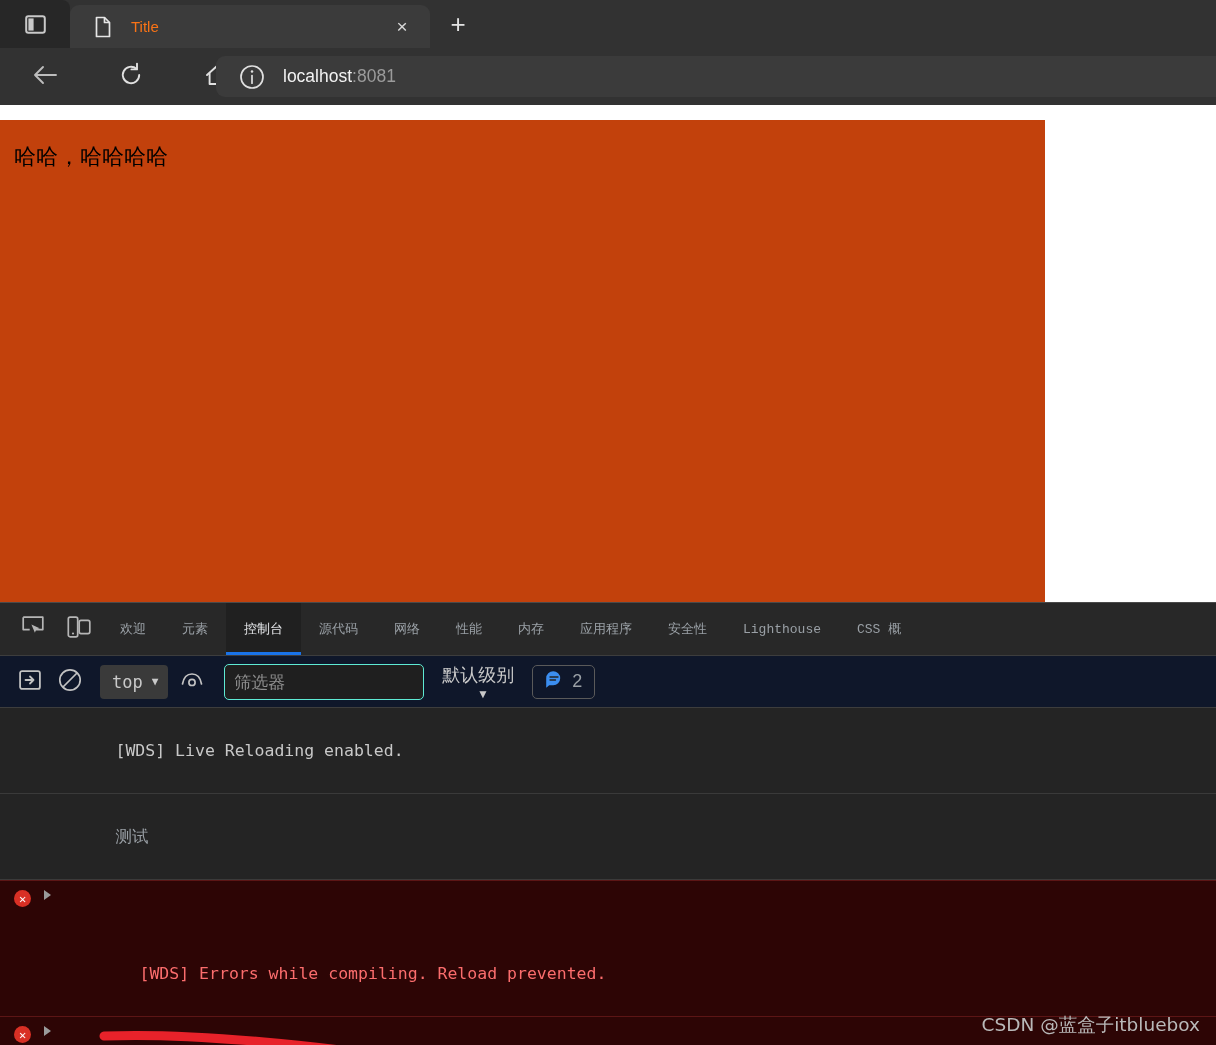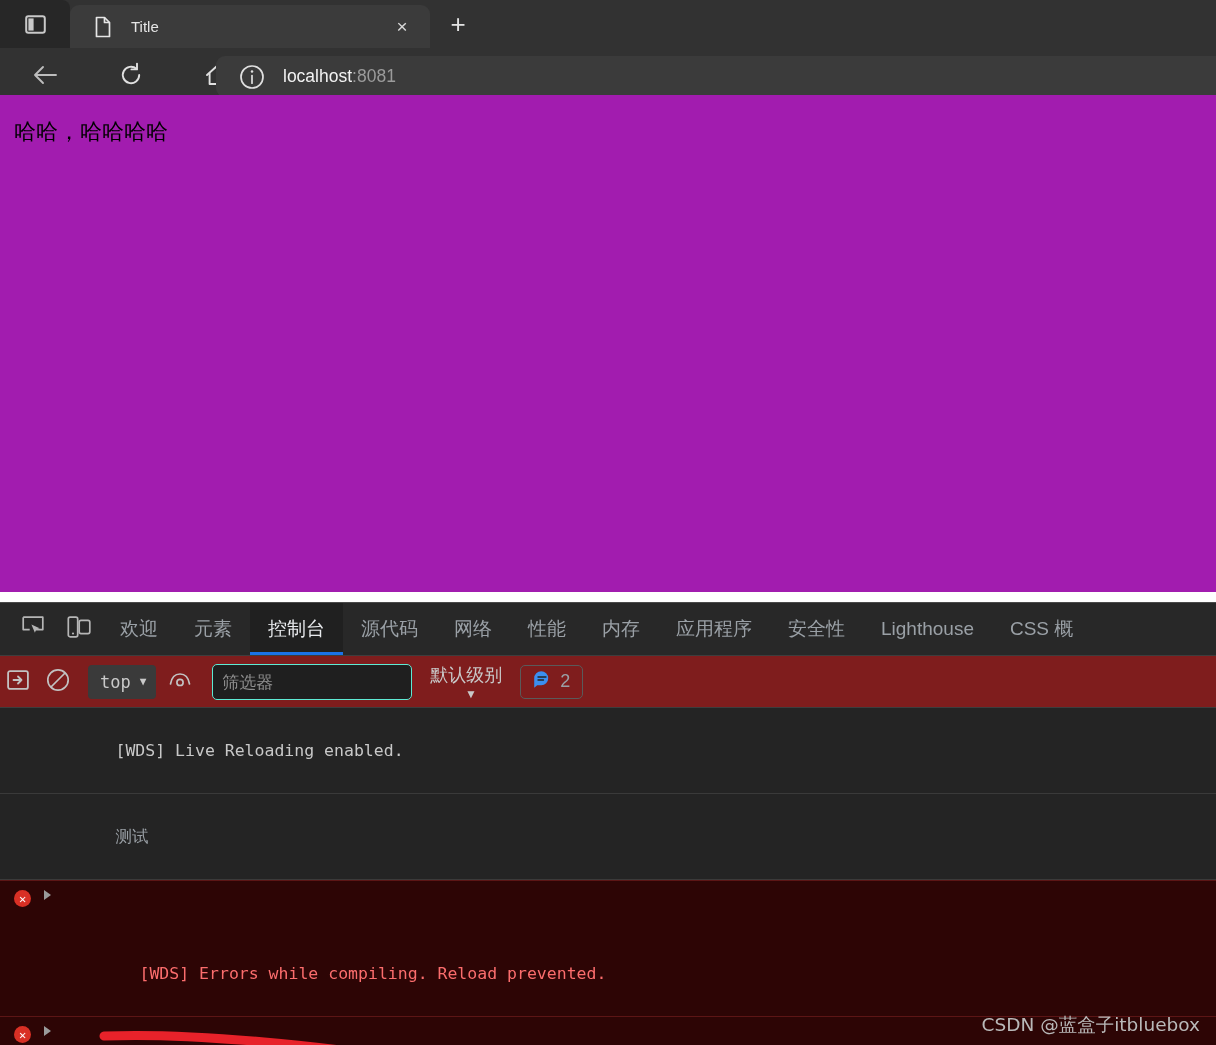--- a/index.html
+++ b/index.html
@@ -24,21 +24,21 @@
   }
   .sidebar-toggle svg { display: block; }
   .tab {
     width: 360px; height: 43px; background: #3b3b3b;
     border-top-left-radius: 9px; border-top-right-radius: 9px;
     display: flex; align-items: center; padding: 0 14px 0 22px;
     position: relative;
   }
   .tab-favicon { width: 22px; height: 22px; flex: 0 0 22px; margin-right: 17px; }
   .tab-title {
-    flex: 1 1 auto; color: #e5e5e5; font-size: 15px;
+    flex: 1 1 auto; color: #f97316; font-size: 15px;
     white-space: nowrap; overflow: hidden; text-overflow: ellipsis;
   }
   .tab-close {
     width: 28px; height: 28px; flex: 0 0 28px;
     display: flex; align-items: center; justify-content: center;
     color: #d8d8d8; font-size: 19px; line-height: 1;
   }
   .newtab {
     width: 44px; height: 44px; margin-left: 6px; margin-bottom: 2px;
     display: flex; align-items: center; justify-content: center;
@@ -60,22 +60,22 @@
     width: 1000px; height: 41px;
     background: #3b3b3b; border-radius: 9px 0 0 9px;
     display: flex; align-items: center; padding-left: 23px;
   }
   .omni-info { width: 26px; height: 26px; flex: 0 0 26px; margin-right: 18px; }
   .omni-url { font-size: 17.5px; color: #9b9b9b; white-space: nowrap; }
   .omni-url .host { color: #f2f2f2; }
 
   
   .viewport {
-    position: absolute; left: 0; top: 95px; width: 1216px; height: 497px;
-    background: #a21caf; overflow: hidden;
+    position: absolute; left: 0; top: 120px; width: 1045px; height: 497px;
+    background: #c2410c; overflow: hidden;
   }
   .page-text {
     margin: 22px 0 0 14px;
     font-size: 22px; color: #000000;
     font-family: "DejaVu Sans", "Liberation Sans", sans-serif;
   }
 
   
   .devtools {
     position: absolute; left: 0; top: 602px; width: 1216px; height: 443px;
@@ -87,36 +87,36 @@
     background: #282828; border-bottom: 1px solid #3d3d3d;
     overflow: hidden;
   }
   .dt-icon-btn {
     width: 46px; flex: 0 0 46px; display: flex;
     align-items: center; justify-content: center;
   }
   .dt-icon-btn:first-child { margin-left: 10px; }
   .dt-tab {
     padding: 0 18px; display: flex; align-items: center; justify-content: center;
-    color: #9aa0a6; font-size: 19px; white-space: nowrap;
-    font-family: Liberation Sans, sans-serif;
+    color: #9aa0a6; font-size: 13px; white-space: nowrap;
+    font-family: Liberation Mono, monospace;
     position: relative;
   }
   .dt-tab.active {
     background: #202020; color: #e8eaed;
   }
   .dt-tab.active::after {
     content: ""; position: absolute; left: 0; right: 0; bottom: 0;
     height: 3px; background: #1a73e8;
   }
 
   
   .dt-console-bar {
     height: 52px; flex: 0 0 52px; display: flex; align-items: center;
-    background: #7f1d1d; border-bottom: 1px solid #3d3d3d; padding-left: 0;
+    background: #0f172a; border-bottom: 1px solid #3d3d3d; padding-left: 12px;
   }
   .cb-icon {
     width: 36px; flex: 0 0 36px; height: 32px;
     display: flex; align-items: center; justify-content: center; margin-right: 4px;
   }
   .ctx-select {
     height: 34px; background: #3a3a3a; border-radius: 4px;
     display: flex; align-items: center; padding: 0 10px 0 12px;
     color: #c9c9c9; font-size: 17px; margin: 0 6px 0 8px;
     font-family: "DejaVu Sans Mono", monospace;

